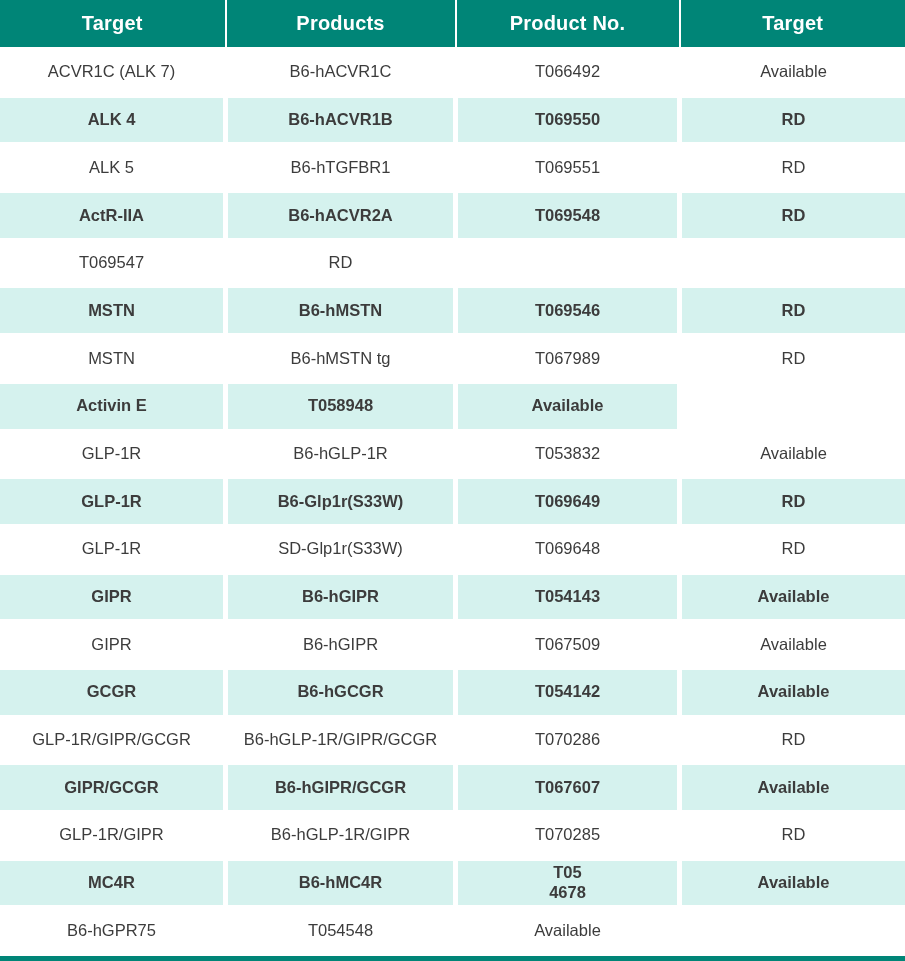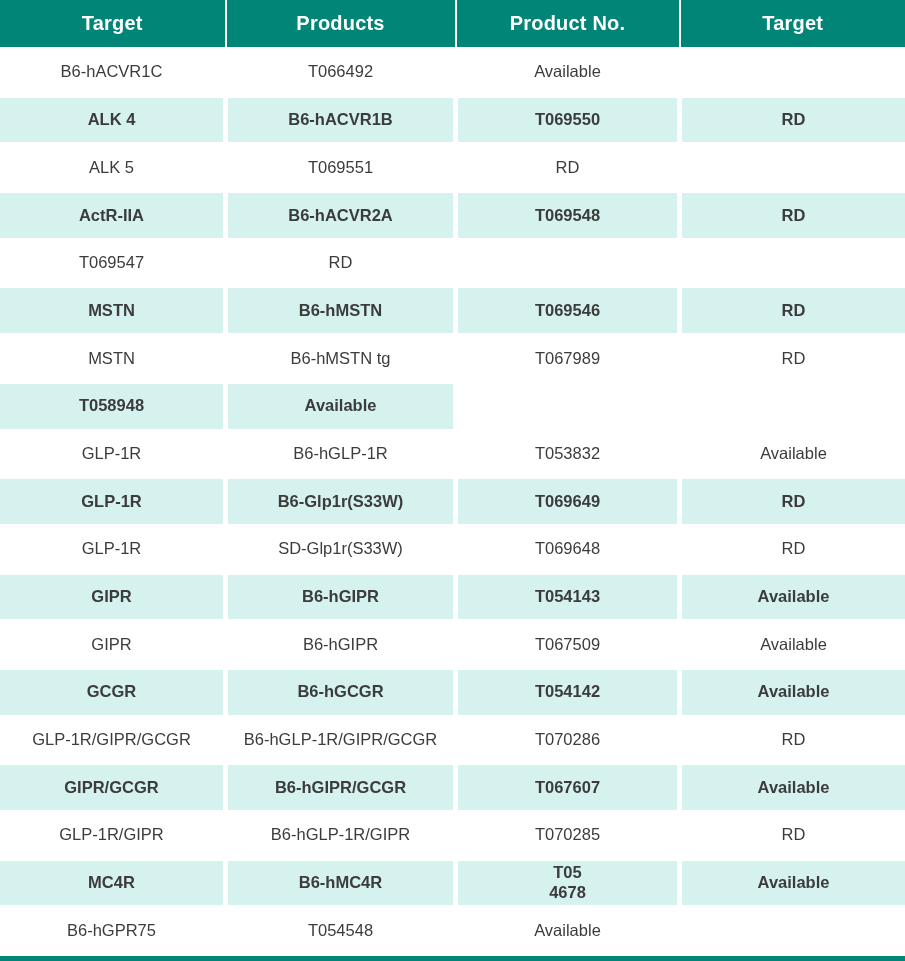--- a/index.html
+++ b/index.html
@@ -66,32 +66,34 @@
 
 <div class="table-wrap">
   <div class="row header-row">
     <div class="header-cell">Target</div>
     <div class="header-cell">Products</div>
     <div class="header-cell">Product No.</div>
     <div class="header-cell">Target</div>
   </div>
   <div id="table-body">
       <div class="row data-row">
+    <div class="cell">ACVR1C (ALK 7)</div>
     <div class="cell">B6-hACVR1C</div>
     <div class="cell">T066492</div>
     <div class="cell">Available</div>
   </div>
       <div class="row data-row alt">
     <div class="cell">ALK 4</div>
     <div class="cell">B6-hACVR1B</div>
     <div class="cell">T069550</div>
     <div class="cell">RD</div>
   </div>
       <div class="row data-row">
     <div class="cell">ALK 5</div>
+    <div class="cell">B6-hTGFBR1</div>
     <div class="cell">T069551</div>
     <div class="cell">RD</div>
   </div>
       <div class="row data-row alt">
     <div class="cell">ActR-IIA</div>
     <div class="cell">B6-hACVR2A</div>
     <div class="cell">T069548</div>
     <div class="cell">RD</div>
   </div>
       <div class="row data-row">
@@ -104,20 +106,21 @@
     <div class="cell">T069546</div>
     <div class="cell">RD</div>
   </div>
       <div class="row data-row">
     <div class="cell">MSTN</div>
     <div class="cell">B6-hMSTN tg</div>
     <div class="cell">T067989</div>
     <div class="cell">RD</div>
   </div>
       <div class="row data-row alt">
+    <div class="cell">Activin E</div>
     <div class="cell">T058948</div>
     <div class="cell">Available</div>
   </div>
       <div class="row data-row">
     <div class="cell">GLP-1R</div>
     <div class="cell">B6-hGLP-1R</div>
     <div class="cell">T053832</div>
     <div class="cell">Available</div>
   </div>
       <div class="row data-row alt">

